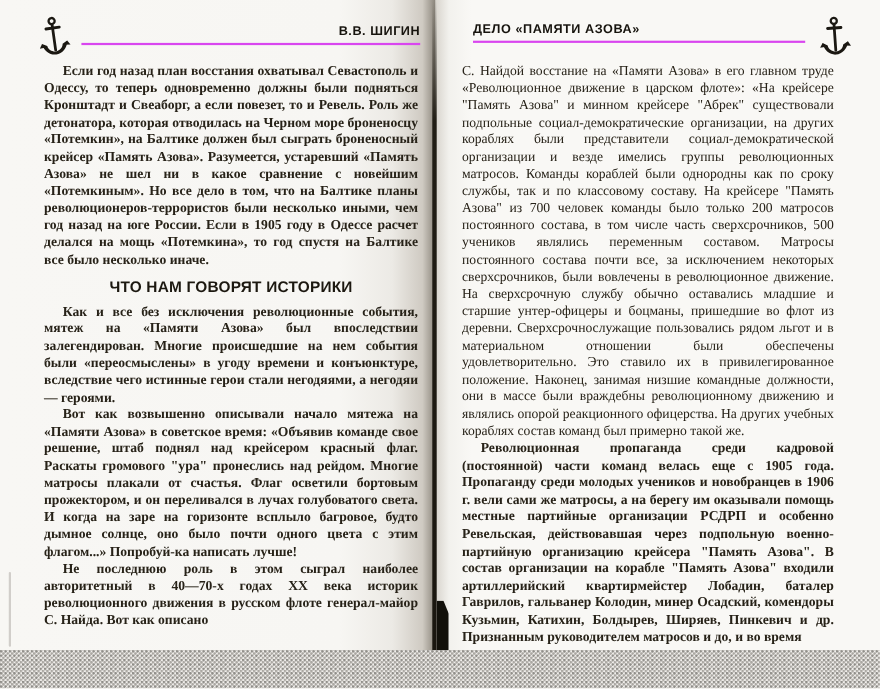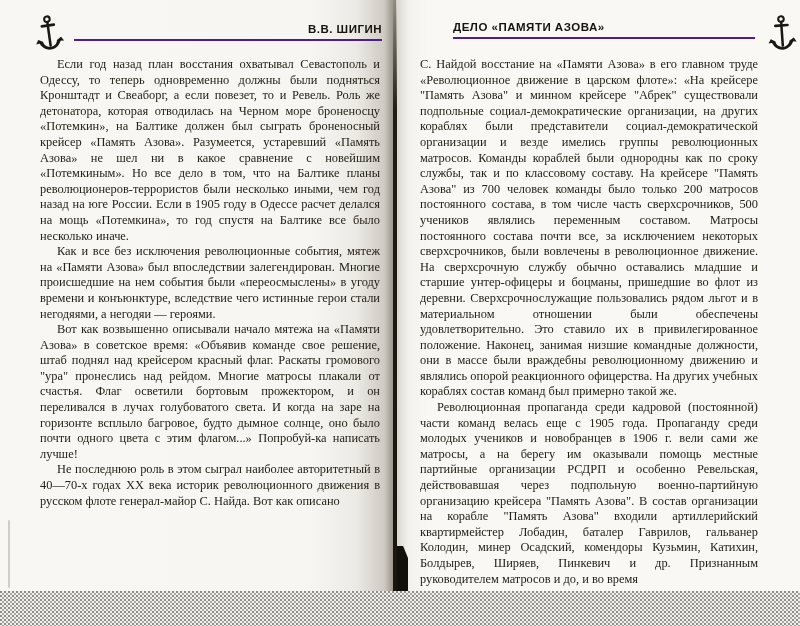--- a/index.html
+++ b/index.html
@@ -44,44 +44,44 @@
       radial-gradient(circle at 1px 1px, #8f8d88 1px, rgba(0,0,0,0) 1.4px),
       radial-gradient(circle at 1px 1px, #aaa7a2 1px, rgba(0,0,0,0) 1.4px);
     background-size:4px 4px, 4px 4px;
     background-position:0 0, 2px 2px;
   }
   
   .running-head {
     position:absolute; top:14px; display:flex; align-items:flex-end;
   }
   .rh-left  { left:34px;  width:348px; }
-  .rh-right { left:453px; width:344px; }
+  .rh-right { left:430px; width:344px; }
   .rh-group {
     flex:1 1 auto;
-    border-bottom:2px solid #4c1d95;
+    border-bottom:2px solid #d946ef;
     padding-bottom:4px;
     font-family:"Liberation Sans", sans-serif;
     font-weight:bold; font-size:11.5px; letter-spacing:0.5px;
     color:#17140e; white-space:nowrap;
   }
   .rh-left  .rh-group { text-align:right; margin-left:10px; }
   .rh-right .rh-group { text-align:left;  margin-right:12px; }
   .anchor { width:30px; height:40px; flex:0 0 auto; }
   .rh-left  .anchor { margin-bottom:-13px; transform:rotate(-8deg); }
   .rh-right .anchor { margin-bottom:-15px; transform:rotate(-4deg); }
   
   .body-col {
     position:absolute; top:57px;
     font-size:12.4px; line-height:15.6px; color:#272218;
     text-align:justify;
   }
   .body-col-left  { left:40px;  width:340px; }
   .body-col-right { left:420px; width:338px; }
   .body-col p { margin:0; text-align:justify; }
-  .body-col p.indent { text-indent:17px; }
+  .body-col p.indent { text-indent:17px;font-weight:bold; }
   .section-heading {
     font-family:"Liberation Sans", sans-serif;
     font-weight:bold; font-size:14px; letter-spacing:0.2px;
     color:#1c1810; text-align:center;
     margin:9px 0 7px 0;
   }
 </style>
 </head>
 <body>
 
@@ -110,20 +110,21 @@
       <rect x="11.9" y="5.6" width="2.2" height="22.5" rx="1" fill="#1b1812"></rect>
       <rect x="6.6" y="8.4" width="12.8" height="2.3" rx="1.1" fill="#1b1812"></rect>
       <path d="M13 30.6 C 8.2 30.6 3.6 26.6 3 20.8 L 6.9 23 C 7.2 25.9 9.6 27.9 13 28.2 C 16.4 27.9 18.8 25.9 19.1 23 L 23 20.8 C 22.4 26.6 17.8 30.6 13 30.6 Z" fill="#1b1812"></path>
       <path d="M3 20.8 L 0.8 24.4 L 5.6 23.9 Z" fill="#1b1812"></path>
       <path d="M23 20.8 L 25.2 24.4 L 20.4 23.9 Z" fill="#1b1812"></path>
     </svg>
   </div>
 
   <div class="body-col body-col-left">
     <p class="indent">Если год назад план восстания охватывал Севастополь и Одессу, то теперь одновременно должны были подняться Кронштадт и Свеаборг, а если повезет, то и Ревель. Роль же детонатора, которая отводилась на Черном море броненосцу «Потемкин», на Балтике должен был сыграть броненосный крейсер «Память Азова». Разумеется, устаревший «Память Азова» не шел ни в какое сравнение с новейшим «Потемкиным». Но все дело в том, что на Балтике планы революционеров-террористов были несколько иными, чем год назад на юге России. Если в 1905 году в Одессе расчет делался на мощь «Потемкина», то год спустя на Балтике все было несколько иначе.</p>
+    <h2 class="section-heading">ЧТО НАМ ГОВОРЯТ ИСТОРИКИ</h2>
     <p class="indent">Как и все без исключения революционные события, мятеж на «Памяти Азова» был впоследствии залегендирован. Многие происшедшие на нем события были «переосмыслены» в угоду времени и конъюнктуре, вследствие чего истинные герои стали негодяями, а негодяи — героями.</p>
     <p class="indent">Вот как возвышенно описывали начало мятежа на «Памяти Азова» в советское время: «Объявив команде свое решение, штаб поднял над крейсером красный флаг. Раскаты громового "ура" пронеслись над рейдом. Многие матросы плакали от счастья. Флаг осветили бортовым прожектором, и он переливался в лучах голубоватого света. И когда на заре на горизонте всплыло багровое, будто дымное солнце, оно было почти одного цвета с этим флагом...» Попробуй-ка написать лучше!</p>
     <p class="indent">Не последнюю роль в этом сыграл наиболее авторитетный в 40—70-х годах XX века историк революционного движения в русском флоте генерал-майор С. Найда. Вот как описано</p>
   </div>
 
   <div class="body-col body-col-right">
     <p>С. Найдой восстание на «Памяти Азова» в его главном труде «Революционное движение в царском флоте»: «На крейсере "Память Азова" и минном крейсере "Абрек" существовали подпольные социал-демократические организации, на других кораблях были представители социал-демократической организации и везде имелись группы революционных матросов. Команды кораблей были однородны как по сроку службы, так и по классовому составу. На крейсере "Память Азова" из 700 человек команды было только 200 матросов постоянного состава, в том числе часть сверхсрочников, 500 учеников являлись переменным составом. Матросы постоянного состава почти все, за исключением некоторых сверхсрочников, были вовлечены в революционное движение. На сверхсрочную службу обычно оставались младшие и старшие унтер-офицеры и боцманы, пришедшие во флот из деревни. Сверхсрочнослужащие пользовались рядом льгот и в материальном отношении были обеспечены удовлетворительно. Это ставило их в привилегированное положение. Наконец, занимая низшие командные должности, они в массе были враждебны революционному движению и являлись опорой реакционного офицерства. На других учебных кораблях состав команд был примерно такой же.</p>
     <p class="indent">Революционная пропаганда среди кадровой (постоянной) части команд велась еще с 1905 года. Пропаганду среди молодых учеников и новобранцев в 1906 г. вели сами же матросы, а на берегу им оказывали помощь местные партийные организации РСДРП и особенно Ревельская, действовавшая через подпольную военно-партийную организацию крейсера "Память Азова". В состав организации на корабле "Память Азова" входили артиллерийский квартирмейстер Лобадин, баталер Гаврилов, гальванер Колодин, минер Осадский, комендоры Кузьмин, Катихин, Болдырев, Ширяев, Пинкевич и др. Признанным руководителем матросов и до, и во время</p>
   </div>
 

